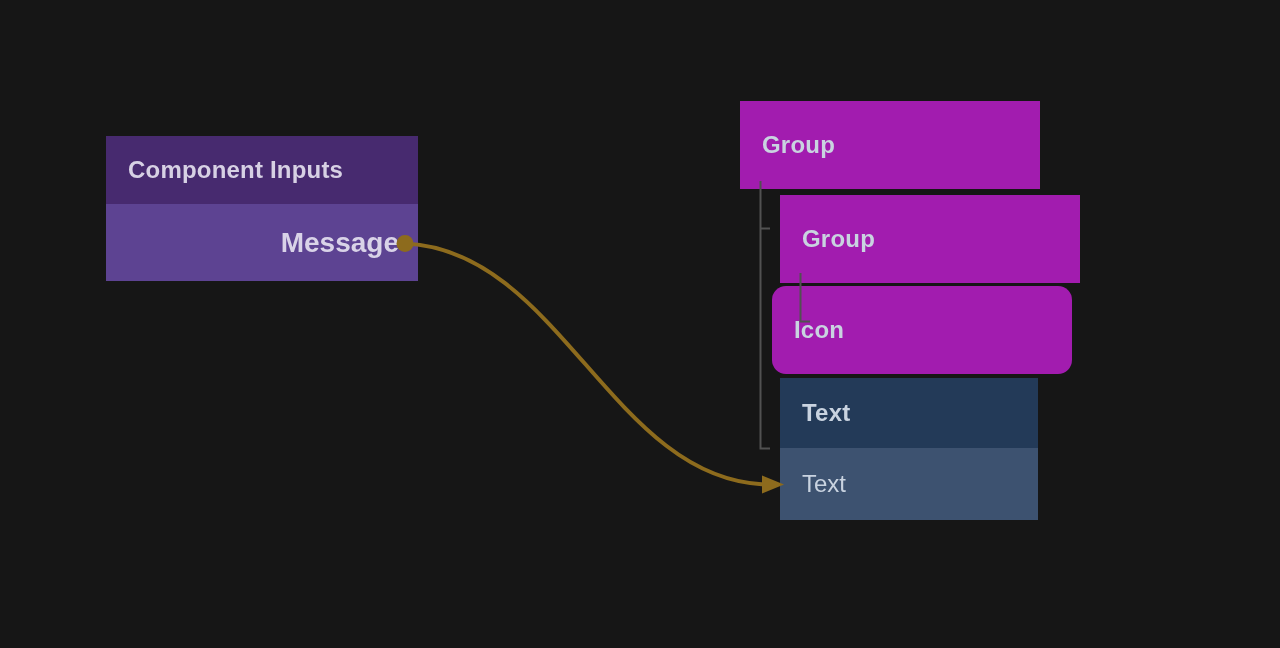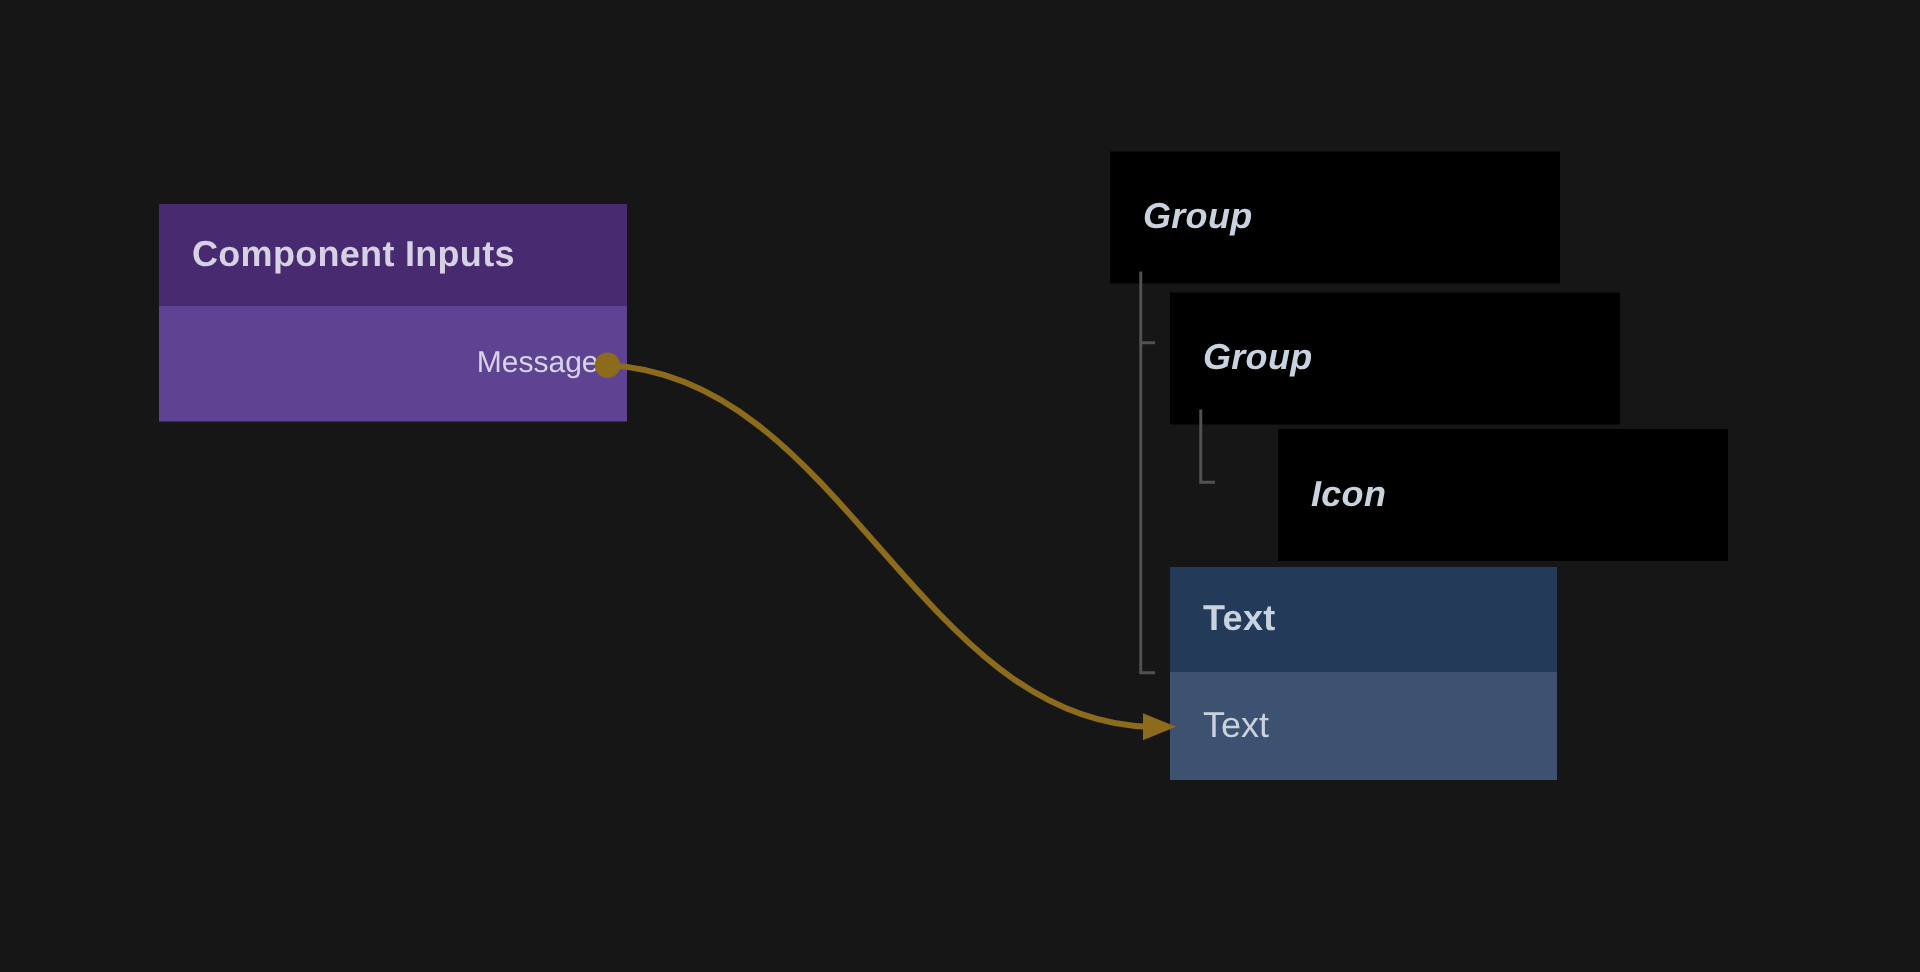--- a/index.html
+++ b/index.html
@@ -47,44 +47,43 @@
     height: 77px;
     background: #5d4392;
     display: flex;
     align-items: center;
     justify-content: flex-end;
     padding-right: 19px;
     box-sizing: border-box;
   }
   .ci-row span {
     color: #d9d3e8;
-    font-size: 20px;
-    font-weight: 400;
+    font-size: 28px;
+    font-weight: 700;
   }
   
   .layer-node {
     width: 300px;
     height: 88px;
-    background: #000000;
+    background: #a21caf;
     display: flex;
     align-items: center;
     padding-left: 22px;
     box-sizing: border-box;
-    font-style: italic;
   }
   .layer-node span,
   .layer-header span {
     color: #c9d3e0;
     font-size: 24px;
     font-weight: 600;
     letter-spacing: 0.2px;
   }
   #layer-group-1 { left: 740px; top: 101px; }
   #layer-group-2 { left: 780px; top: 195px; }
-  #layer-icon    { left: 852px; top: 286px; }
+  #layer-icon    { left: 772px; top: 286px; border-radius: 14px; }
   
   #layer-text {
     left: 780px;
     top: 378px;
     width: 258px;
     height: 142px;
   }
   .layer-header {
     height: 70px;
     background: #233a58;

